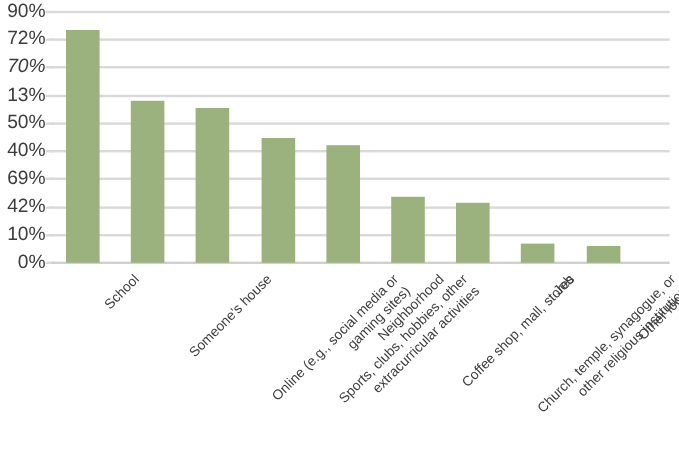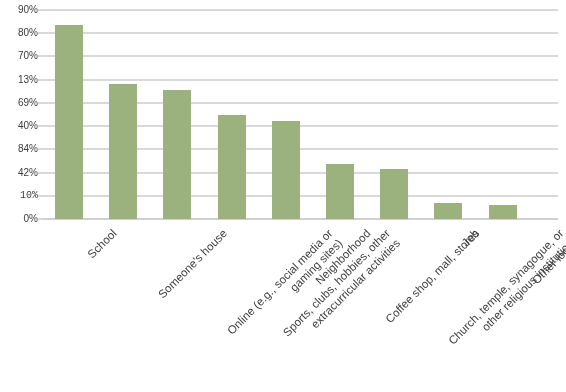--- a/index.html
+++ b/index.html
@@ -45,21 +45,21 @@
     left: 0;
     top: 10px;
     width: 38px;
     height: 209px;
   }
   .y-label {
     position: absolute;
     right: 0;
     width: 38px;
     text-align: right;
-    font-size: 10px;
+    font-size: 16px;
     color: #3b3b3b;
     line-height: 1;
     transform: translateY(-50%);
     white-space: nowrap;
   }
   .y-tick {
     position: absolute;
     width: 7px;
     height: 2px;
     background: #d9d9d9;
@@ -105,35 +105,35 @@
   }
 </style>
 </head>
 <body>
 
 <div id="chart-root">
 
   <div class="y-labels">
       <div class="y-label" style="top: 0px;">90%</div>
       <div class="y-tick" style="top: 0px;"></div>
-      <div class="y-label" style="top: 23.2222px;">80%</div>
+      <div class="y-label" style="top: 23.2222px;">72%</div>
       <div class="y-tick" style="top: 23.2222px;"></div>
-      <div class="y-label" style="top: 46.4444px;">70%</div>
+      <div class="y-label" style="top: 46.4444px; font-style: italic;">70%</div>
       <div class="y-tick" style="top: 46.4444px;"></div>
       <div class="y-label" style="top: 69.6667px;">13%</div>
       <div class="y-tick" style="top: 69.6667px;"></div>
-      <div class="y-label" style="top: 92.8889px;">69%</div>
+      <div class="y-label" style="top: 92.8889px;">50%</div>
       <div class="y-tick" style="top: 92.8889px;"></div>
       <div class="y-label" style="top: 116.111px; padding-left: 30px;">40%</div>
       <div class="y-tick" style="top: 116.111px;"></div>
-      <div class="y-label" style="top: 139.333px;">84%</div>
+      <div class="y-label" style="top: 139.333px;">69%</div>
       <div class="y-tick" style="top: 139.333px;"></div>
       <div class="y-label" style="top: 162.556px;">42%</div>
       <div class="y-tick" style="top: 162.556px;"></div>
-      <div class="y-label" style="top: 185.778px; font-family: Liberation Mono, monospace;">10%</div>
+      <div class="y-label" style="top: 185.778px;">10%</div>
       <div class="y-tick" style="top: 185.778px;"></div>
       <div class="y-label" style="top: 209px;">0%</div>
       <div class="y-tick" style="top: 209px;"></div>
     </div>
 
   <div class="plot-area">
     <div class="grid-layer">
         <div class="gridline" style="top: -1px;"></div>
         <div class="gridline" style="top: 22.2222px;"></div>
         <div class="gridline" style="top: 45.4444px;"></div>

